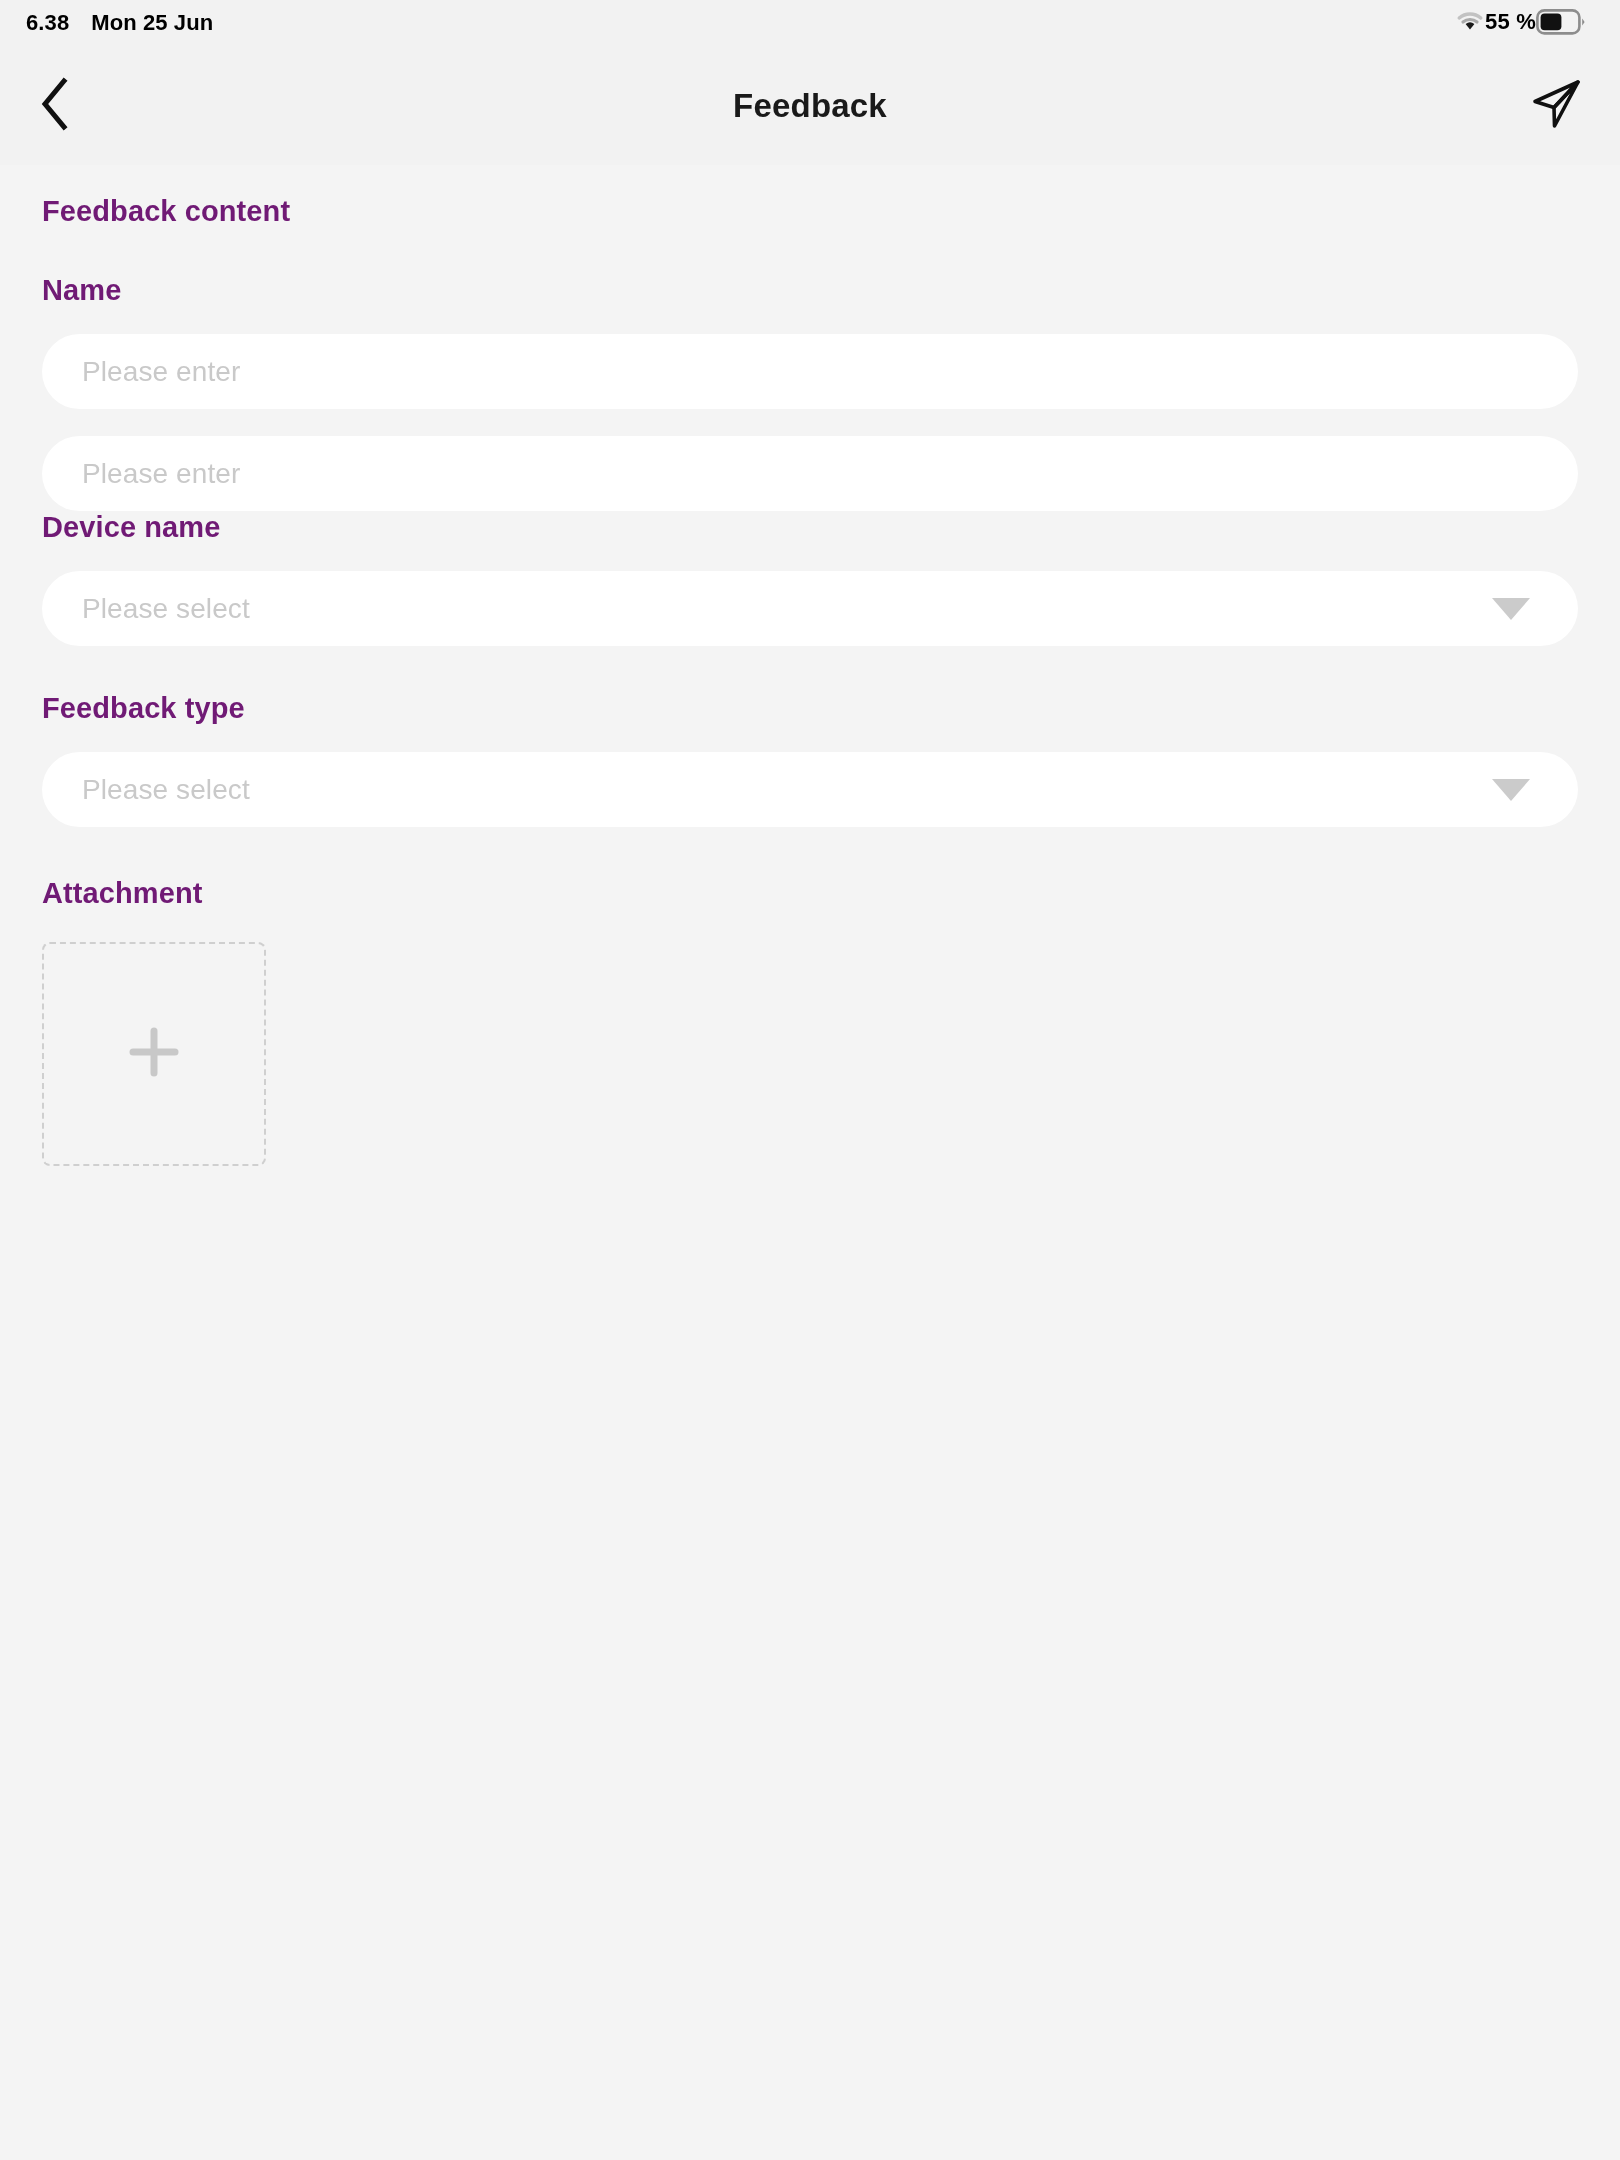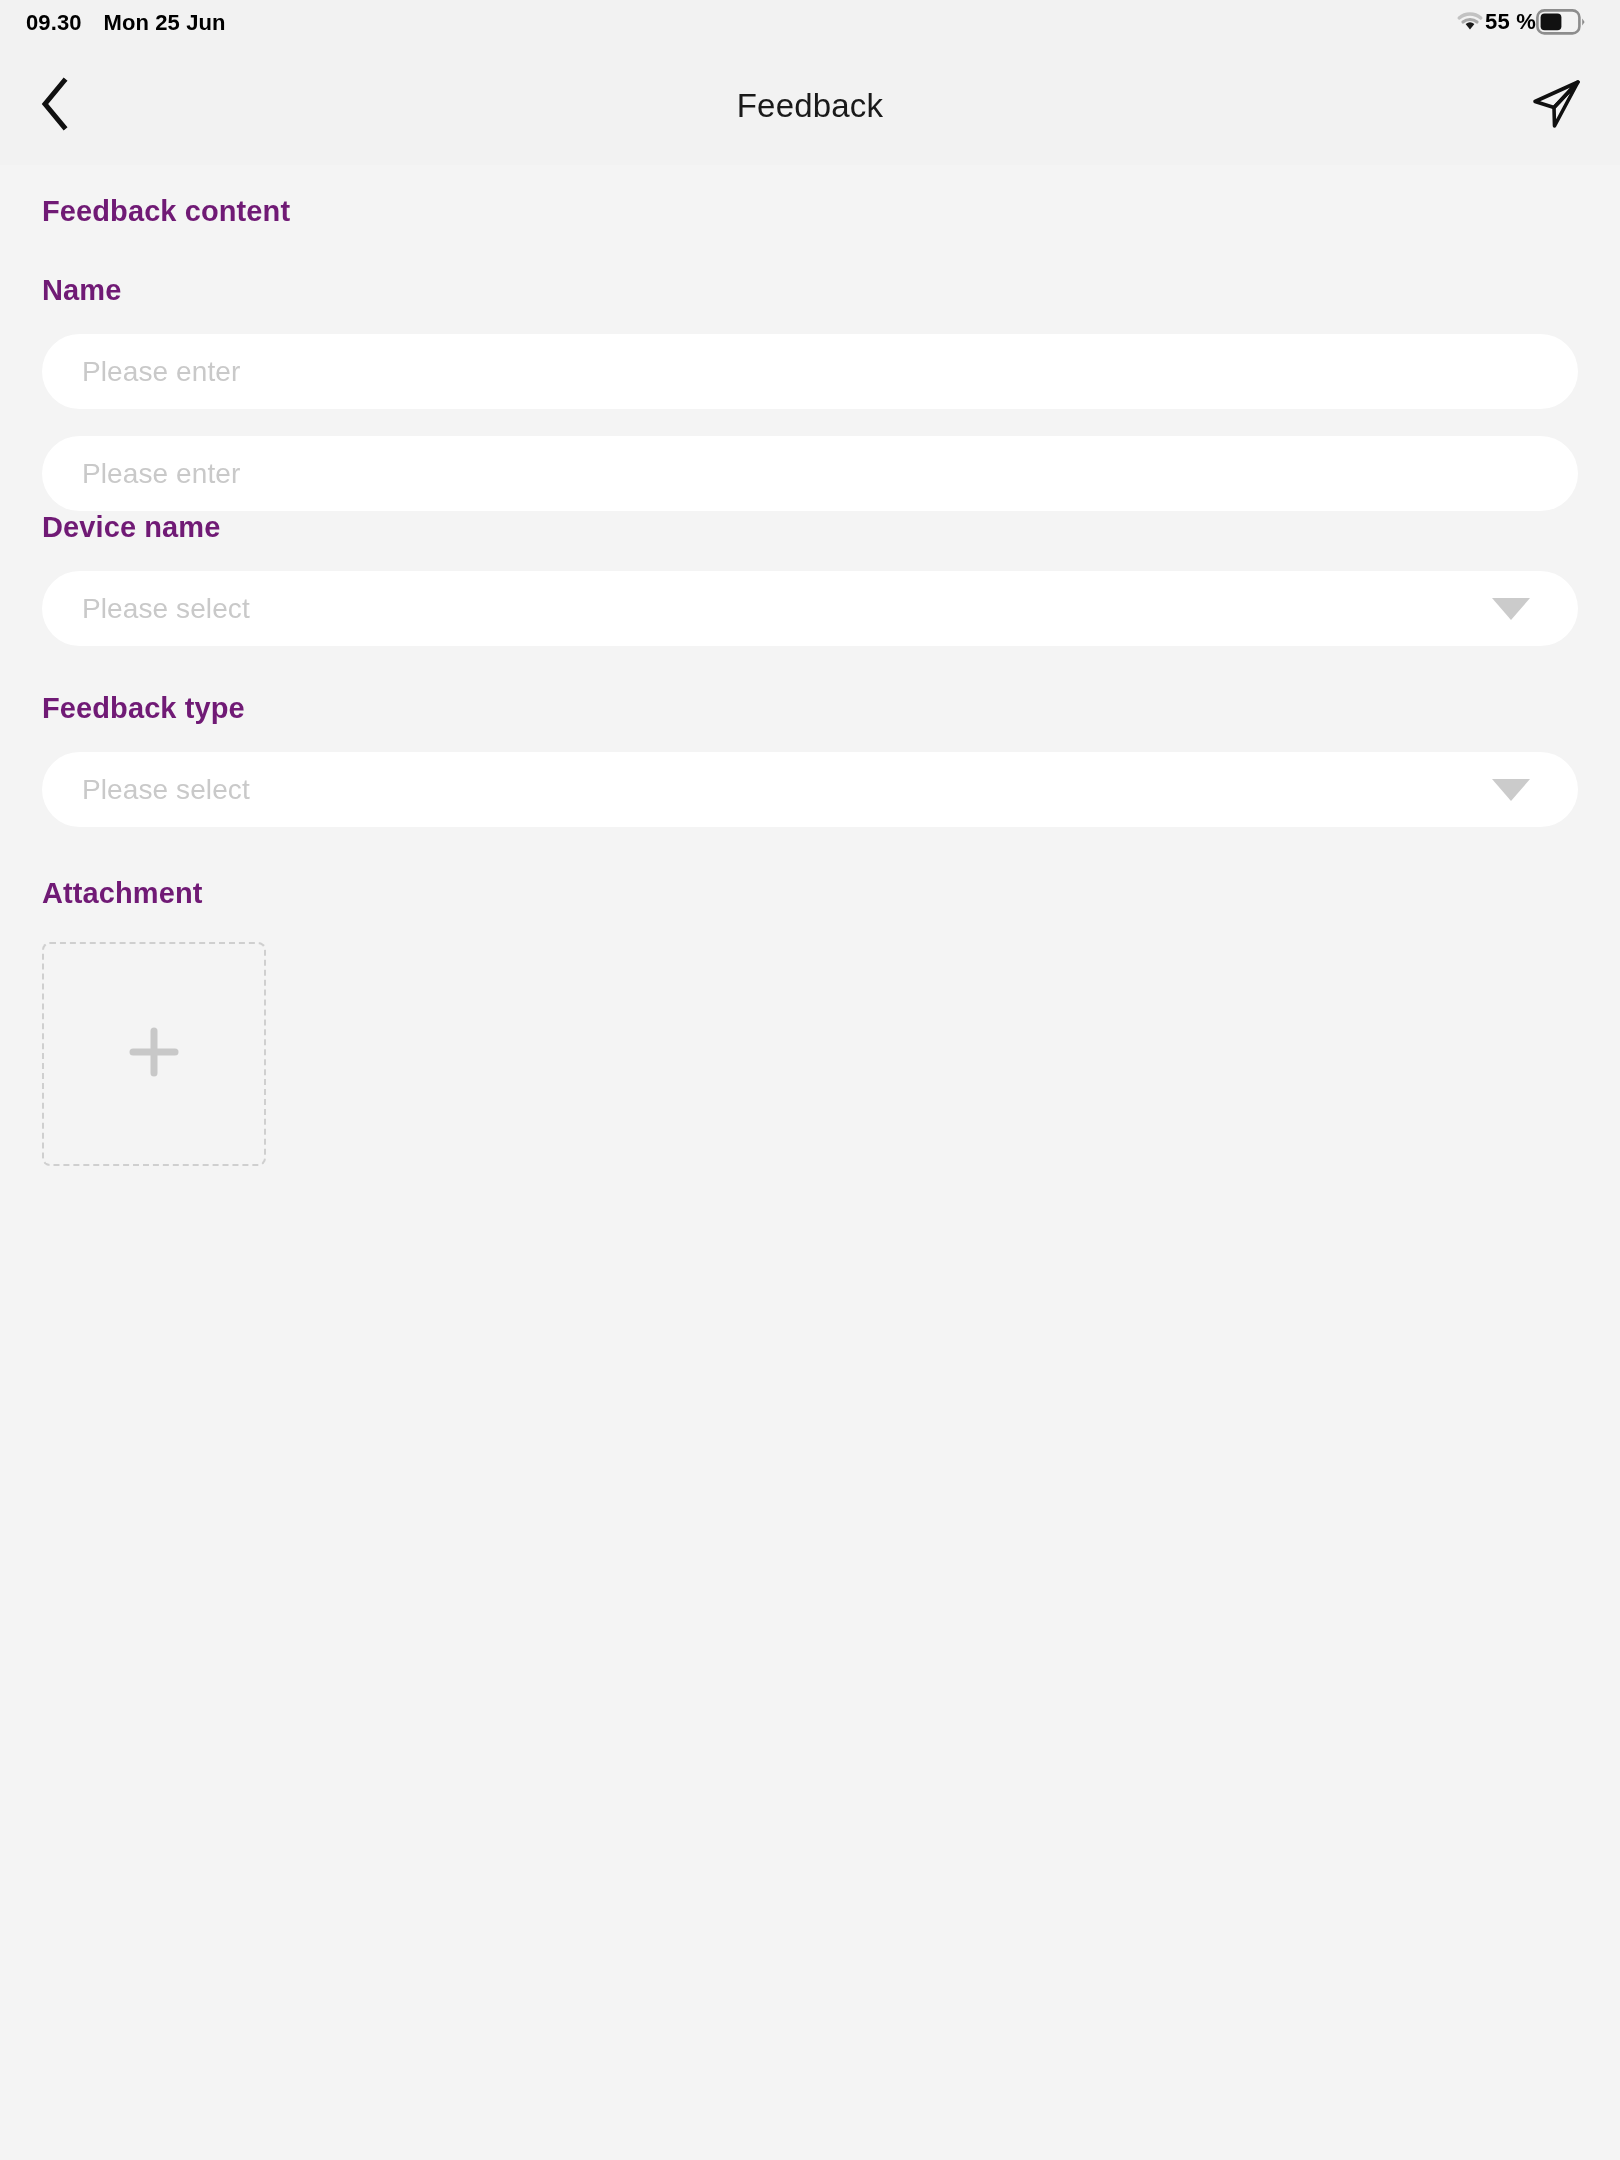--- a/index.html
+++ b/index.html
@@ -66,21 +66,21 @@
     display: flex;
     align-items: center;
     justify-content: flex-start;
     cursor: pointer;
   }
   .nav-title {
     position: absolute;
     left: 0; right: 0;
     text-align: center;
     font-size: 33px;
-    font-weight: normal;
+    font-weight: bold;
     color: #1a1a1a;
     letter-spacing: 0.2px;
     pointer-events: none;
   }
   .nav-send {
     margin-left: auto;
     width: 70px;
     height: 70px;
     display: flex;
     align-items: center;
@@ -169,21 +169,21 @@
     align-items: center;
     justify-content: center;
     cursor: pointer;
   }
 </style>
 </head>
 <body>
 
 <div class="status-bar">
   <div class="status-left">
-    <span class="status-time">09.30</span>
+    <span class="status-time">6.38</span>
     <span class="status-date">Mon 25 Jun</span>
   </div>
   <div class="status-right">
     <span class="wifi-icon">
       <svg width="30" height="24" viewBox="0 0 30 24">
         <path d="M15 20.4 L10.6 14.9 a7.2 7.2 0 0 1 8.8 0 Z" fill="#1a1a1a"></path>
         <path d="M4.2 9.0 a16.5 16.5 0 0 1 21.6 0" stroke="#c2c2c2" stroke-width="3.4" fill="none" stroke-linecap="round"></path>
         <path d="M8.0 13.0 a11.0 11.0 0 0 1 14.0 0" stroke="#aaaaaa" stroke-width="3.2" fill="none" stroke-linecap="round"></path>
       </svg>
     </span>

